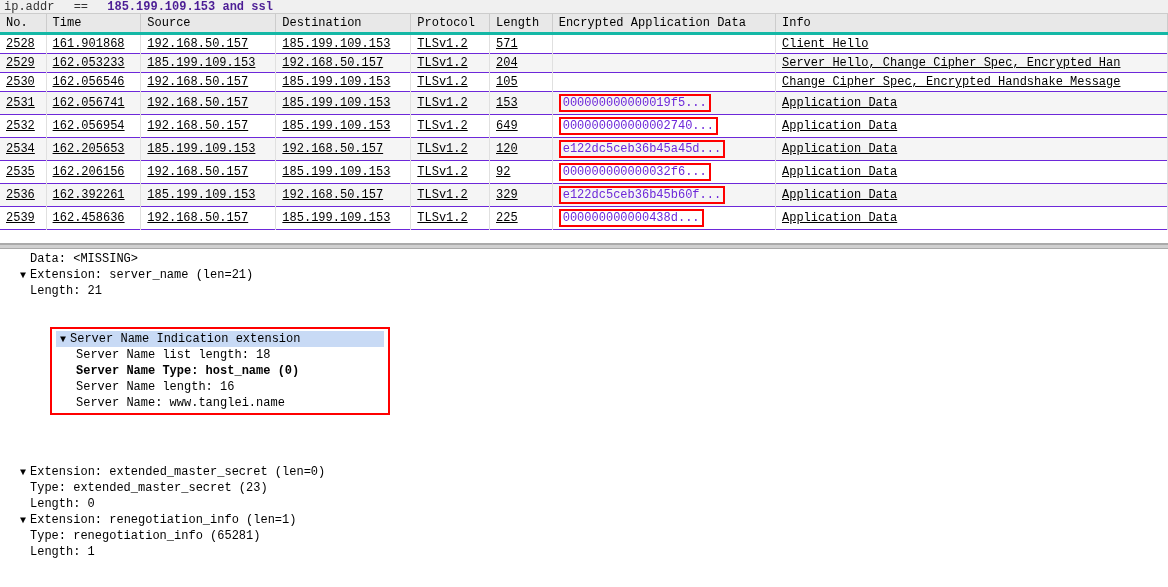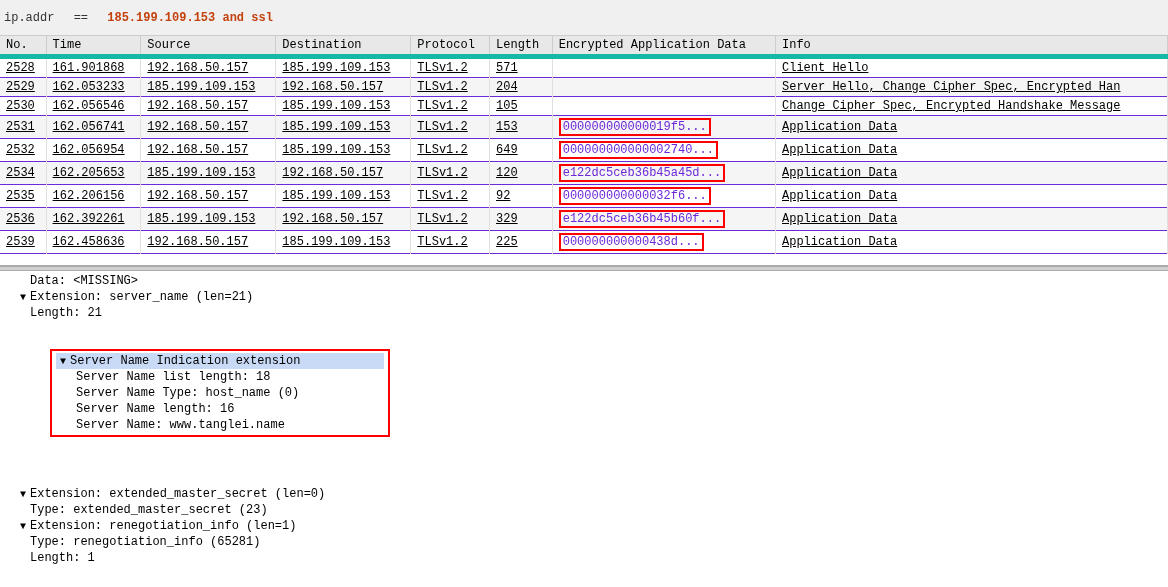--- a/index.html
+++ b/index.html
@@ -12,41 +12,41 @@
       overflow-x: hidden;
     }
 
     
     .filter-bar {
       display: flex;
       align-items: center;
       background: #f0f0f0;
       border-bottom: 1px solid #ccc;
       padding: 2px 4px;
-      height: 36px;
+      height: 14px;
     }
     .filter-bar .filter-label {
       color: #333;
       margin-right: 6px;
       white-space: nowrap;
     }
     .filter-bar .filter-value {
-      color: #c2410c;
+      color: #4c1d95;
       font-weight: bold;
     }
 
     
     .packet-table {
       width: 100%;
       border-collapse: collapse;
       font-size: 12px;
     }
     .packet-table thead tr {
       background: #e8e8e8;
-      border-bottom: 5px solid #14b8a6;
+      border-bottom: 3px solid #14b8a6;
     }
     .packet-table thead th {
       text-align: left;
       padding: 2px 6px;
       font-weight: normal;
       border-right: 1px solid #ccc;
       white-space: nowrap;
     }
     .packet-table tbody tr {
       border-bottom: 1px solid #6d28d9;
@@ -237,27 +237,28 @@
     <span class="expand-arrow">▼</span>Extension: server_name (len=21)
   </div>
   <div class="detail-line indent2">Length: 21</div>
 
   
   <div class="red-outlined-block" style="margin-left:50px; margin-right:auto; display:inline-block; min-width:340px;margin-top:28px;">
     <div class="detail-line highlighted-row" style="cursor:pointer; background:#c8daf5; padding-left:4px;">
       <span class="expand-arrow">▼</span>Server Name Indication extension
     </div>
     <div class="detail-line" style="padding-left:20px;">Server Name list length: 18</div>
-    <div class="detail-line" style="padding-left:20px;">Server Name Type: host_name (0)</div>
+    <div class="detail-line" style="padding-left:20px;font-weight:bold;">Server Name Type: host_name (0)</div>
     <div class="detail-line" style="padding-left:20px;">Server Name length: 16</div>
     <div class="detail-line" style="padding-left:20px;">Server Name: www.tanglei.name</div>
   </div>
 
   <div class="detail-line indent1" style="cursor:pointer;margin-top:48px;">
     <span class="expand-arrow">▼</span>Extension: extended_master_secret (len=0)
   </div>
   <div class="detail-line indent2">Type: extended_master_secret (23)</div>
+  <div class="detail-line indent2">Length: 0</div>
   <div class="detail-line indent1" style="cursor:pointer;">
     <span class="expand-arrow">▼</span>Extension: renegotiation_info (len=1)
   </div>
   <div class="detail-line indent2">Type: renegotiation_info (65281)</div>
   <div class="detail-line indent2">Length: 1</div>
 </div>
 
 </body></html>

